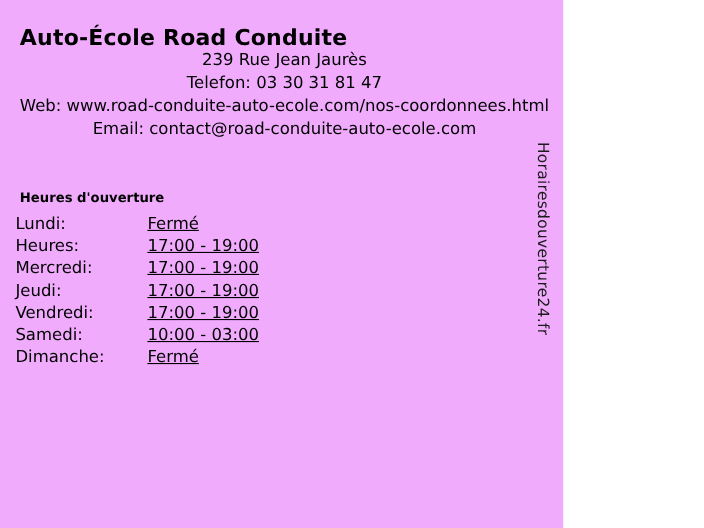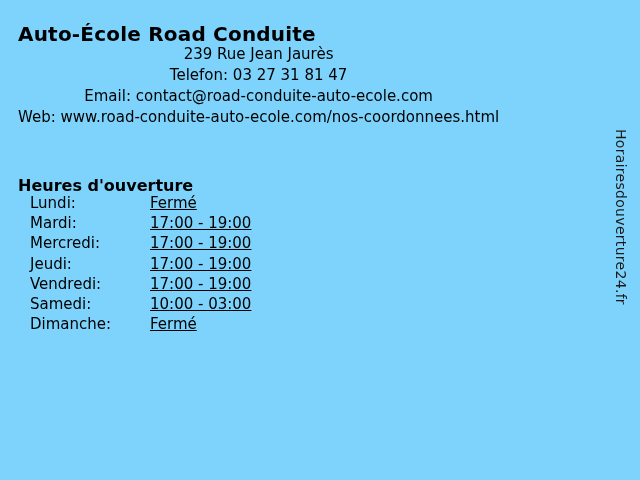--- a/index.html
+++ b/index.html
@@ -2,23 +2,23 @@
 <html><head>
 <meta charset="utf-8">
 <style>
   html, body {
     margin: 0;
     padding: 0;
     background: #ffffff;
   }
   .page {
     position: relative;
-    width: 640px;
+    width: 512px;
     height: 480px;
-    background: #7dd3fc;
+    background: #f0abfc;
     overflow: hidden;
     font-family: "DejaVu Sans", "Liberation Sans", sans-serif;
     color: #000000;
   }
   .title {
     position: absolute;
     left: 18px;
     top: 9px;
     font-size: 20px;
     font-weight: bold;
@@ -31,27 +31,27 @@
     top: 44px;
     font-size: 15px;
     line-height: 21px;
     white-space: nowrap;
     text-align: center;
   }
   .hours-heading {
     position: absolute;
     left: 18px;
     top: 163px;
-    font-size: 16px;
+    font-size: 12px;
     font-weight: bold;
     white-space: nowrap;
   }
   .hours-table {
     position: absolute;
-    left: 30px;
+    left: 14px;
     top: 193px;
     font-size: 15px;
     line-height: 20.2px;
   }
   .hours-row {
     display: flex;
   }
   .hours-day {
     width: 120px;
     flex: 0 0 120px;
@@ -73,34 +73,34 @@
 </style>
 </head>
 <body>
 
 <div class="page">
 
   <h1 class="title">Auto-École Road Conduite</h1>
 
   <div class="contact">
     <div>239 Rue Jean Jaurès</div>
-    <div>Telefon: 03 27 31 81 47</div>
+    <div>Telefon: 03 30 31 81 47</div>
+    <div>Web: www.road-conduite-auto-ecole.com/nos-coordonnees.html</div>
     <div>Email: contact@road-conduite-auto-ecole.com</div>
-    <div>Web: www.road-conduite-auto-ecole.com/nos-coordonnees.html</div>
   </div>
 
   <h2 class="hours-heading">Heures d'ouverture</h2>
 
   <div class="hours-table">
     <div class="hours-row">
       <span class="hours-day">Lundi:</span>
       <span class="hours-time">Fermé</span>
     </div>
     <div class="hours-row">
-      <span class="hours-day">Mardi:</span>
+      <span class="hours-day">Heures:</span>
       <span class="hours-time">17:00 - 19:00</span>
     </div>
     <div class="hours-row">
       <span class="hours-day">Mercredi:</span>
       <span class="hours-time">17:00 - 19:00</span>
     </div>
     <div class="hours-row">
       <span class="hours-day">Jeudi:</span>
       <span class="hours-time">17:00 - 19:00</span>
     </div>

